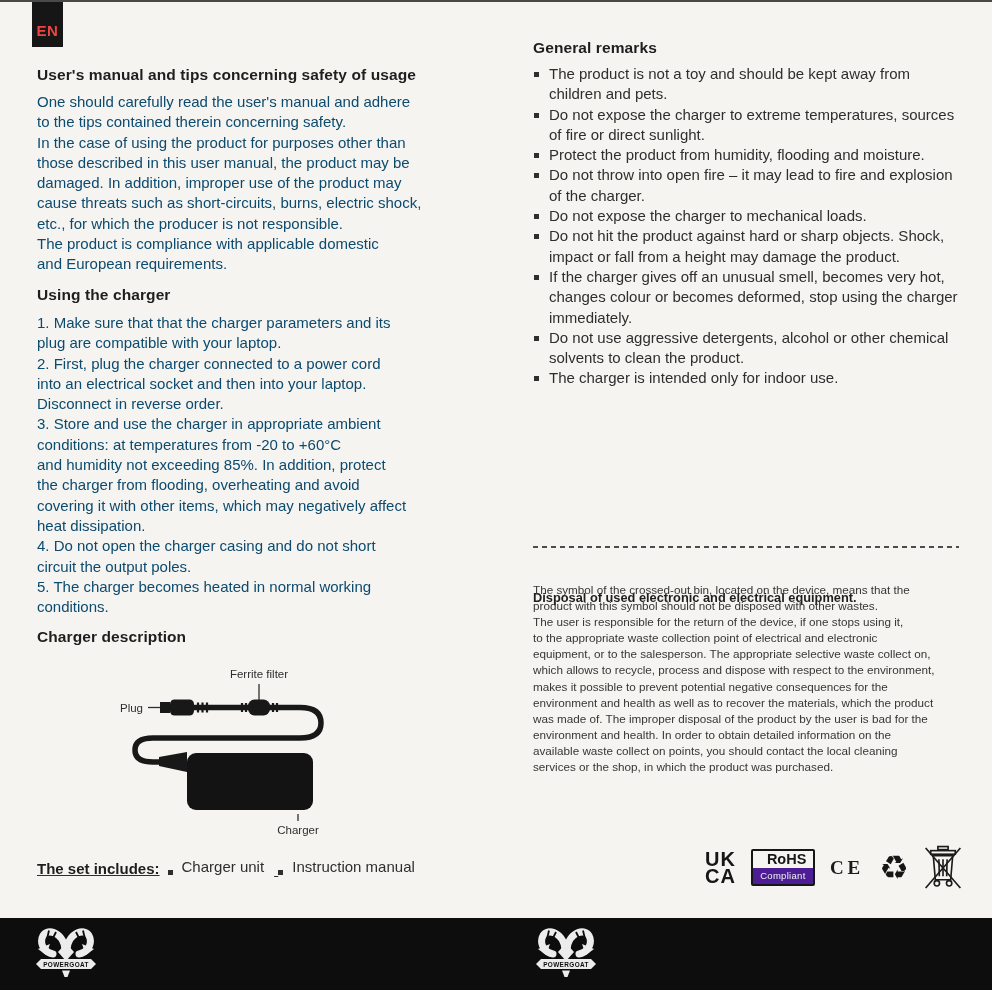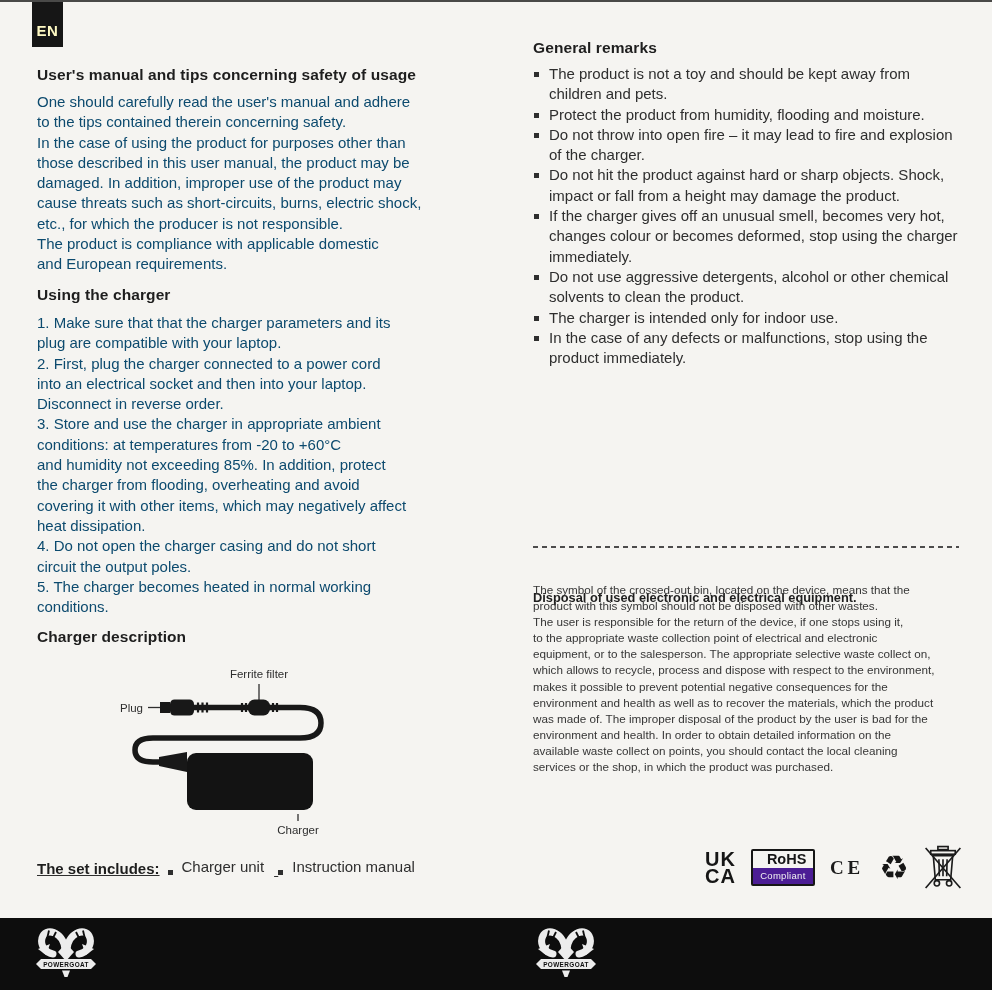--- a/index.html
+++ b/index.html
@@ -5,21 +5,21 @@
   * { margin:0; padding:0; box-sizing:border-box; }
   html,body { background:#e9e9e7; }
   body { font-family:"Liberation Sans", sans-serif; }
   .page {
     position:relative; width:992px; height:990px; margin:0 auto;
     background:#f5f4f1; overflow:hidden; color:#2e2e2e;
   }
   .topline { position:absolute; top:0; left:0; width:100%; height:2px; background:#2a2a2a; opacity:.85; }
   .en-badge {
     position:absolute; left:32px; top:2px; width:31px; height:45px;
-    background:#161616; color:#fef9c3; font-size:15px; font-weight:bold;
+    background:#161616; color:#ef4444; font-size:15px; font-weight:bold;
     display:flex; align-items:flex-end; justify-content:center; padding-bottom:8px;
     letter-spacing:.5px;
   }
   h2.sec { font-size:15.5px; font-weight:bold; color:#1e1e1e; letter-spacing:.1px; }
   .body-text { font-size:15px; line-height:20.3px; color:#0c4a6e; }
   .pre { white-space:pre-line; }
 
   .col-left  { position:absolute; left:37px;  top:0; width:440px; }
   .col-right { position:absolute; left:533px; top:0; width:430px; }
 
@@ -145,36 +145,37 @@
         </span>
     </div>
   </div>
 
   <div class="col-right">
     <h2 class="sec rh1">General remarks</h2>
     <ul class="remarks">
 
         <li><span>The product is not a toy and should be kept away from children and pets.</span></li>
 
+        <li><span>Do not expose the charger to extreme temperatures, sources of fire or direct sunlight.</span></li>
 
         <li><span>Protect the product from humidity, flooding and moisture.</span></li>
 
         <li><span>Do not throw into open fire – it may lead to fire and explosion of the charger.</span></li>
 
+        <li><span>Do not expose the charger to mechanical loads.</span></li>
 
         <li><span>Do not hit the product against hard or sharp objects. Shock, impact or fall from a height may damage the product.</span></li>
 
 
         <li><span>If the charger gives off an unusual smell, becomes very hot, changes colour or becomes deformed, stop using the charger immediately.</span></li>
 
         <li><span>Do not use aggressive detergents, alcohol or other chemical solvents to clean the product.</span></li>
 
         <li><span>The charger is intended only for indoor use.</span></li>
 
-        <li><span>In the case of any defects or malfunctions, stop using the product immediately.</span></li>
       </ul>
     <div class="dashes"></div>
     <h3 class="rh2">Disposal of used electronic and electrical equipment.</h3>
     <div class="fine pre">The symbol of the crossed-out bin, located on the device, means that the
 product with this symbol should not be disposed with other wastes.
 The user is responsible for the return of the device, if one stops using it,
 to the appropriate waste collection point of electrical and electronic
 equipment, or to the salesperson. The appropriate selective waste collect on,
 which allows to recycle, process and dispose with respect to the environment,
 makes it possible to prevent potential negative consequences for the

